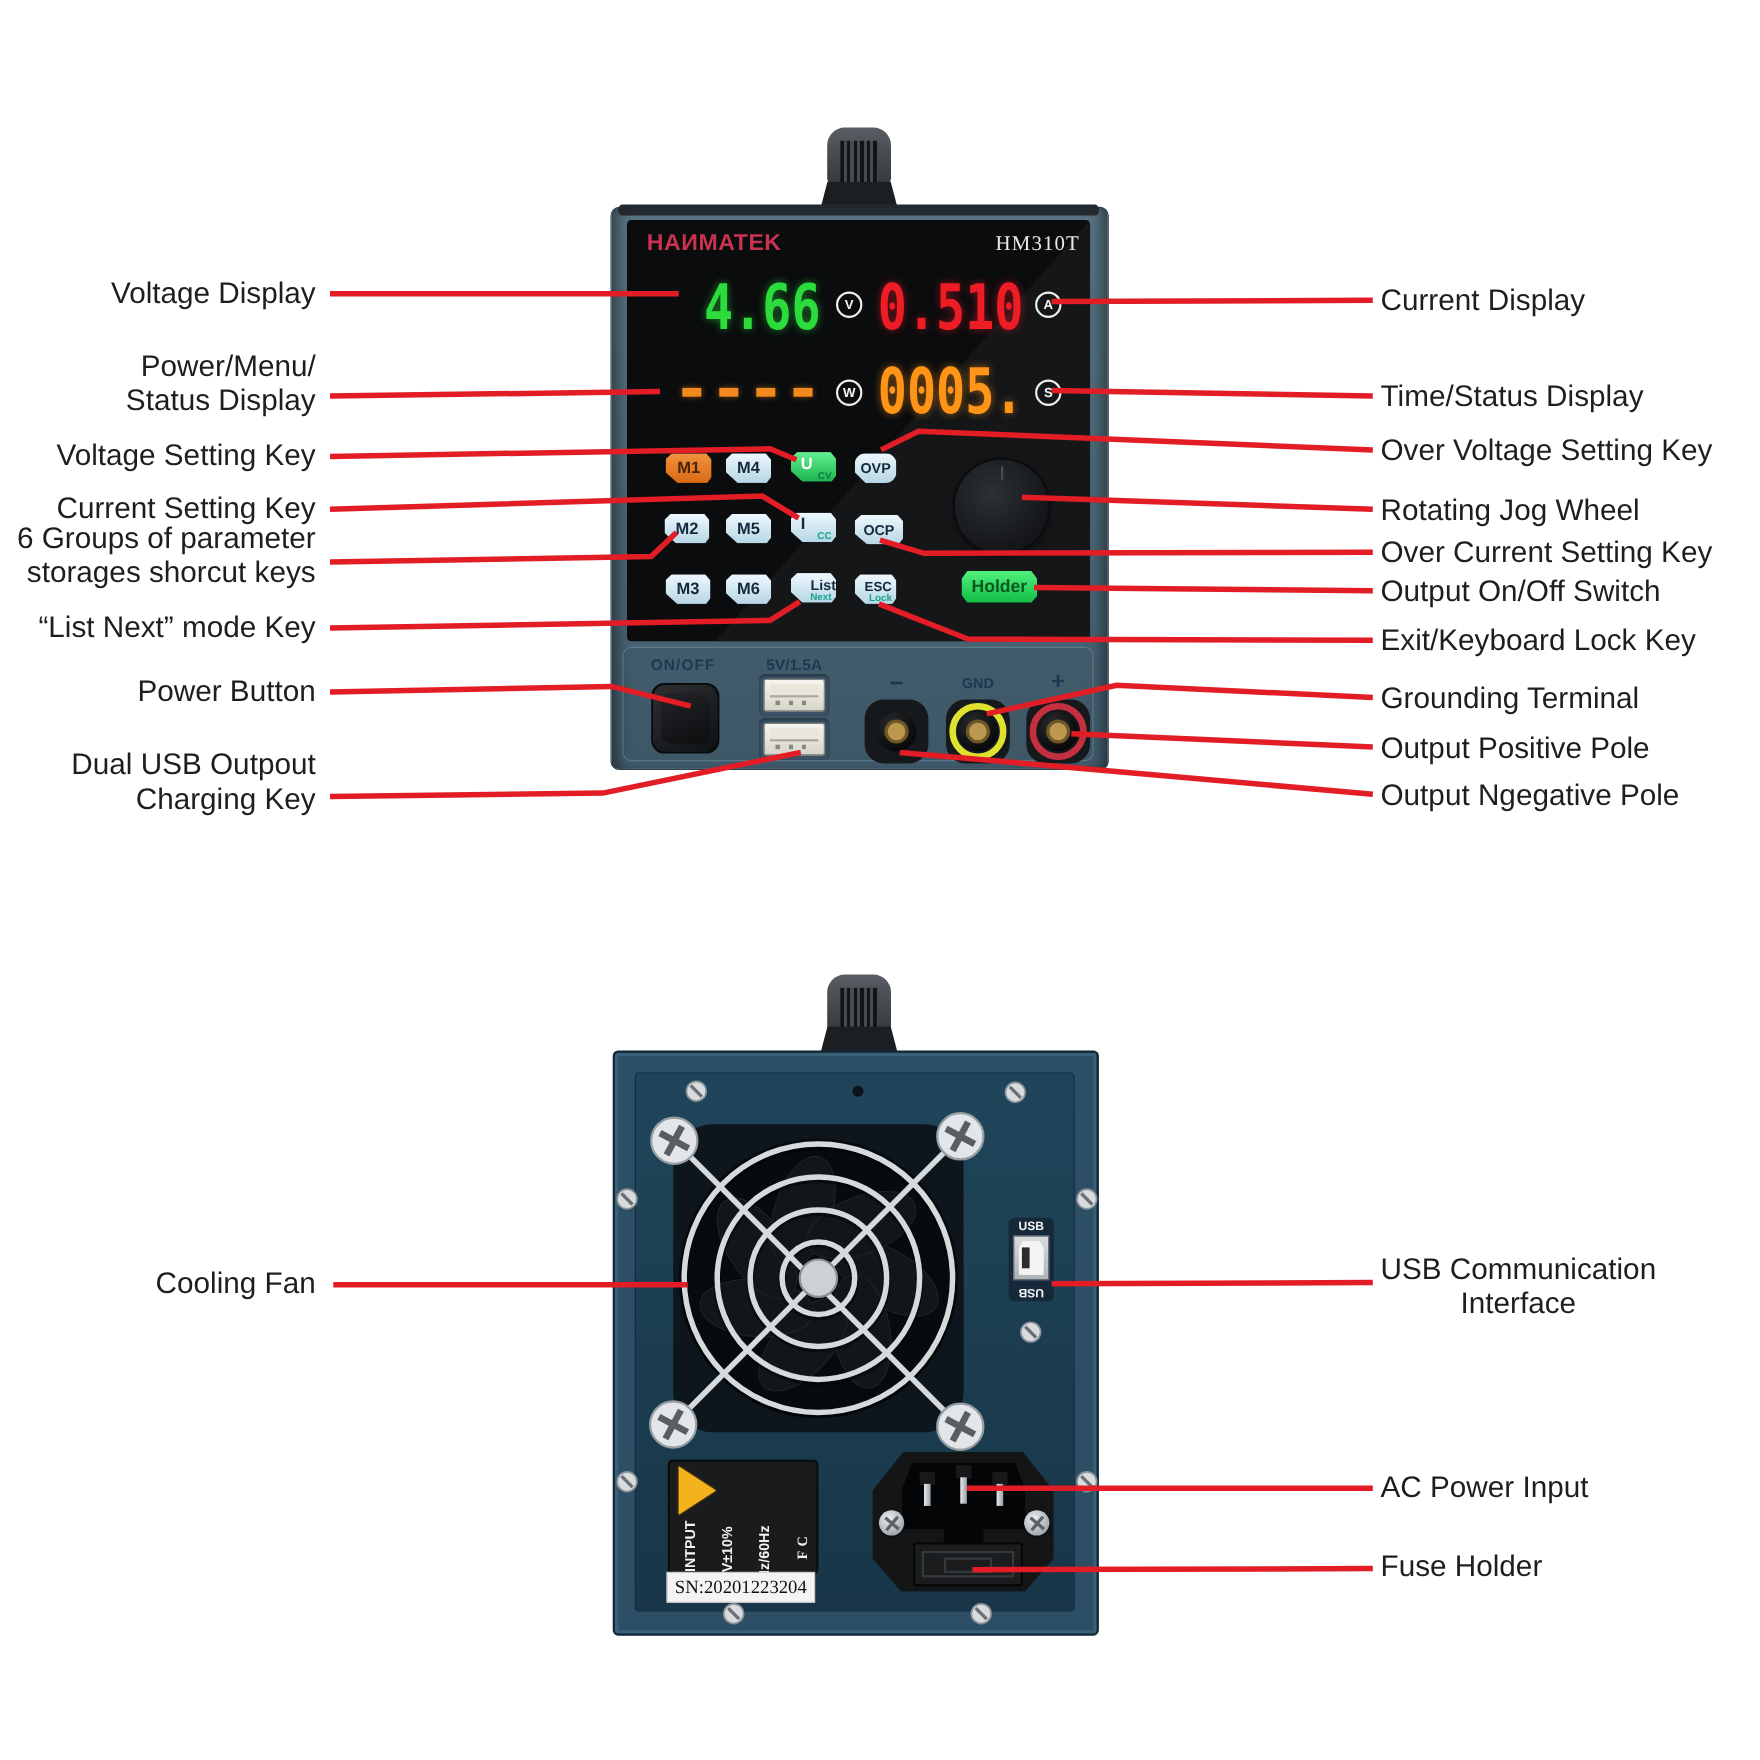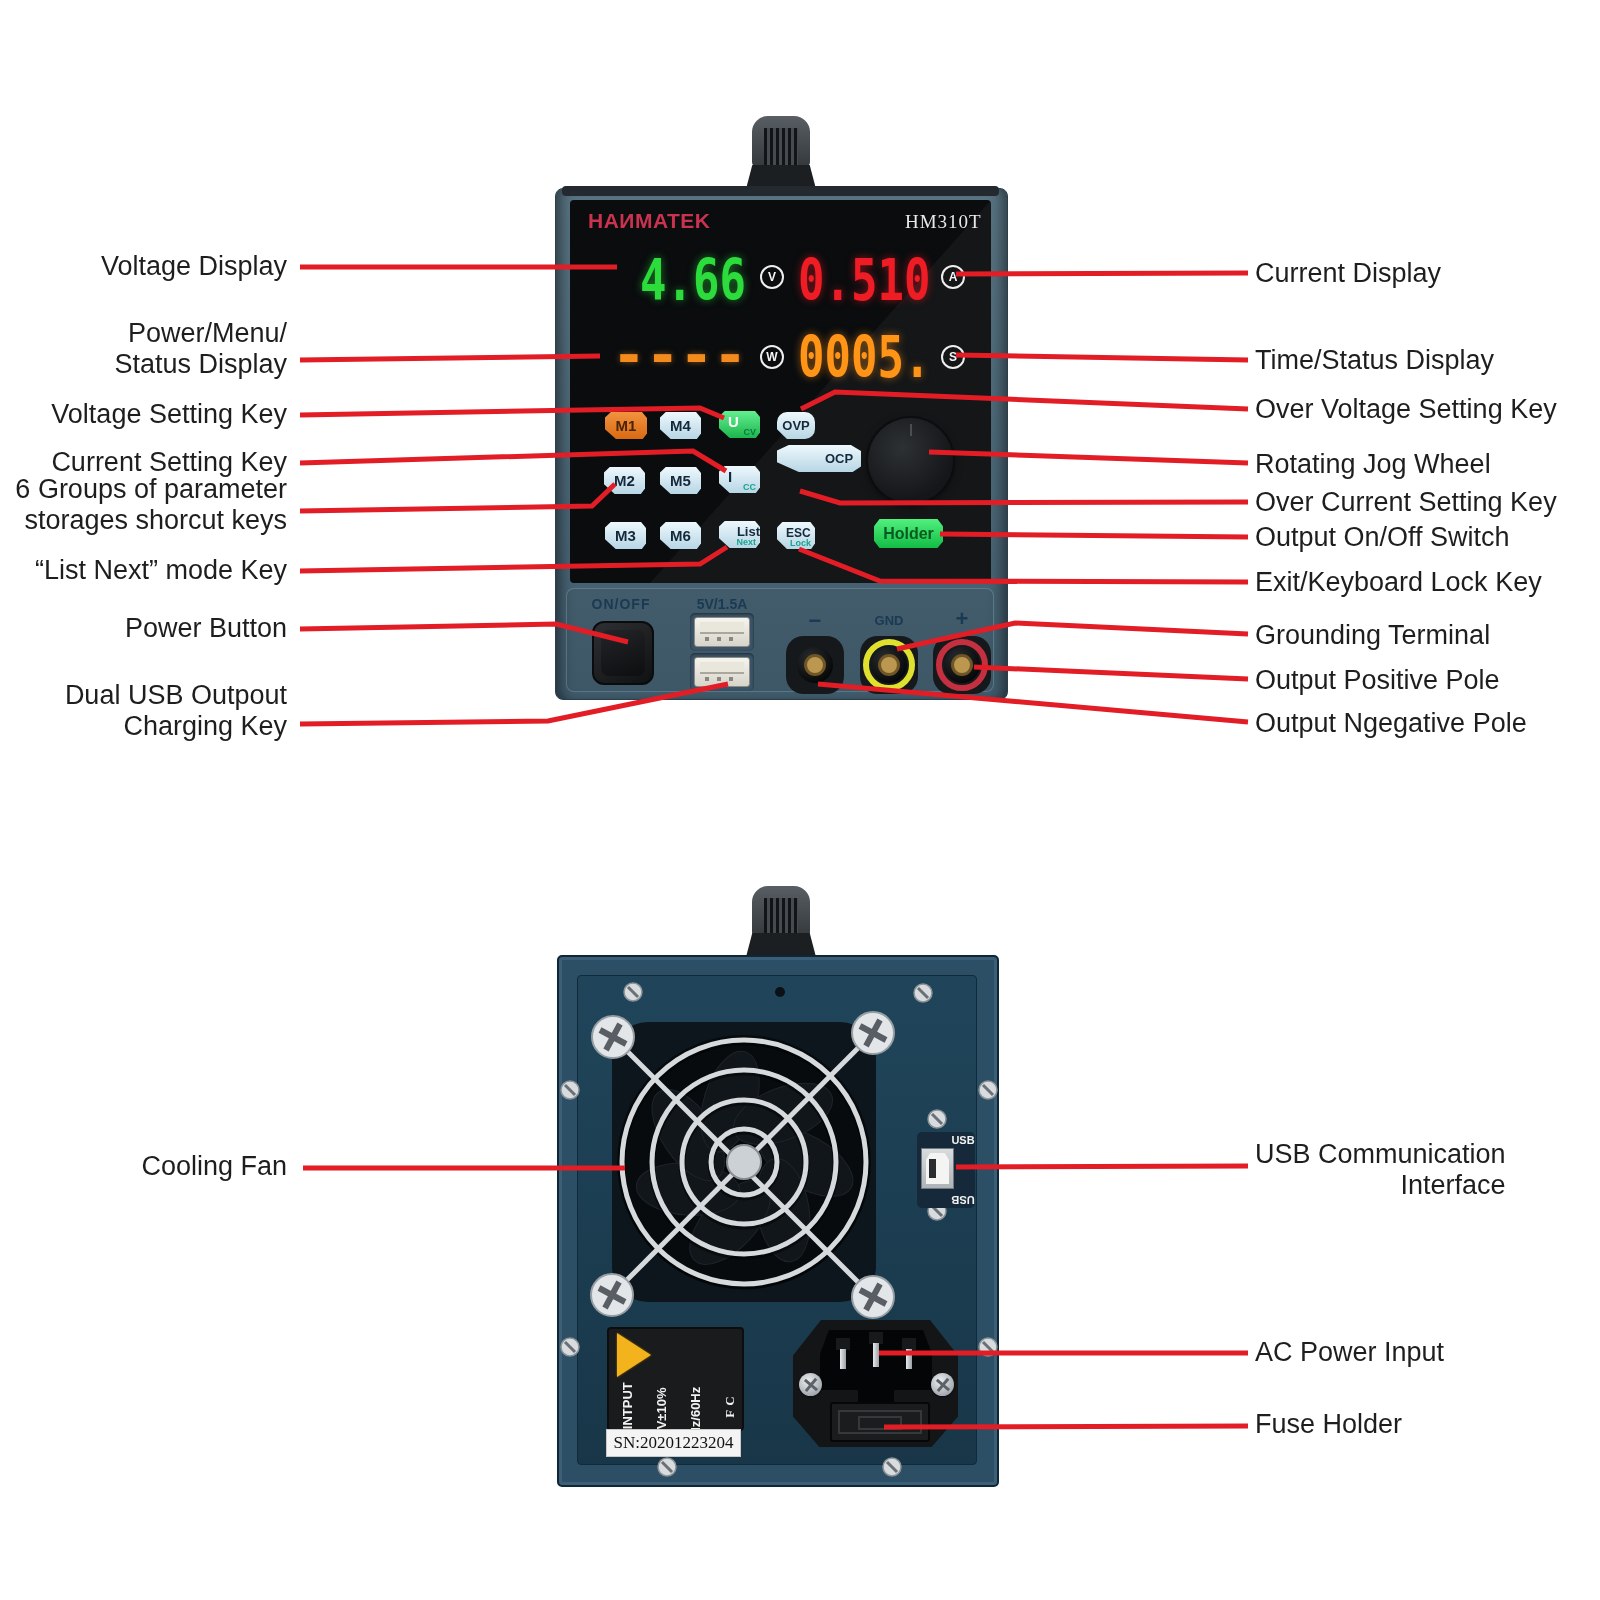--- a/index.html
+++ b/index.html
@@ -2,21 +2,21 @@
 <html><head>
 <meta charset="utf-8">
 <style>
   html,body{margin:0;padding:0;background:#ffffff;}
   .stage{position:relative;width:1600px;height:1600px;background:#ffffff;overflow:hidden;
          font-family:"Liberation Sans",sans-serif;}
   .abs{position:absolute;}
   
   .lbl{position:absolute;font-size:27px;line-height:31px;color:#1e1e1e;white-space:pre-line;}
   .lbl.left{right:1313px;text-align:right;}
-  .lbl.right{left:1255px;text-align:right;}
+  .lbl.right{left:1255px;text-align:center;}
   
   .grip{position:absolute;width:58px;height:52px;border-radius:16px 16px 6px 6px;
         background:linear-gradient(180deg,#585e63,#33383c);} 
   .grip .ribs{position:absolute;left:12px;top:12px;width:34px;height:38px;
         background:repeating-linear-gradient(90deg,#121416 0 3px,#454b50 3px 6px);}
   .hbase{position:absolute;width:70px;height:24px;background:#1b1f22;
         clip-path:polygon(9% 0,91% 0,100% 100%,0 100%);}
   
   .fbody{position:absolute;background:linear-gradient(180deg,#587381,#415c6d);
          border:1px solid #2b3e4a;border-radius:8px;
@@ -148,21 +148,21 @@
   <div class="unit" style="left:941px;top:345px;">S</div>
 
   <div class="key orange" style="left:605px;top:412px;width:42px;">M1</div>
   <div class="key" style="left:660px;top:412px;width:41px;">M4</div>
   <div class="key green dual" style="left:719px;top:411px;width:41px;"><span>U</span><span class="sub">CV</span></div>
   <div class="key" style="left:777px;top:412px;width:38px;font-size:13px;border-radius:10px;">OVP</div>
 
   <div class="key" style="left:604px;top:467px;width:41px;">M2</div>
   <div class="key" style="left:660px;top:467px;width:41px;">M5</div>
   <div class="key dual" style="left:719px;top:466px;width:41px;"><span>I</span><span class="sub">CC</span></div>
-  <div class="key" style="left:777px;top:445px;width:44px;font-size:13px;padding-left:40px;">OCP</div>
+  <div class="key" style="left:777px;top:468px;width:44px;font-size:13px;">OCP</div>
 
   <div class="key" style="left:605px;top:522px;width:41px;">M3</div>
   <div class="key" style="left:660px;top:522px;width:41px;">M6</div>
   <div class="key dual" style="left:719px;top:521px;width:41px;font-size:13px;text-align:right;"><span>List</span><span class="sub">Next</span></div>
   <div class="key dual" style="left:777px;top:522px;width:38px;font-size:12px;"><span>ESC</span><span class="sub">Lock</span></div>
 
   <div class="jog" style="left:868px;top:418px;width:85px;height:85px;"></div>
   <div class="outbtn" style="left:874px;top:519px;width:69px;height:29px;line-height:29px;">Holder</div>
 
   <div class="groove" style="left:566px;top:588px;width:426px;height:102px;"></div>
@@ -281,21 +281,21 @@
       <line x1="377" y1="164" x2="387" y2="174"></line>
         <line x1="377" y1="256" x2="387" y2="266"></line>
       <line x1="10" y1="392" x2="20" y2="402"></line>
         <line x1="428" y1="392" x2="438" y2="402"></line>
       <line x1="107" y1="512" x2="117" y2="522"></line>
         <line x1="332" y1="512" x2="342" y2="522"></line>
     </g>
     <circle cx="225" cy="42" r="5" fill="#0a1217"></circle>
   </svg>
 
-  <div class="busb" style="left:917px;top:1132px;padding-left:17px;">
+  <div class="busb" style="left:917px;top:1107px;">
     <div class="txt" style="top:2px;">USB</div>
     <div class="port">
       <div class="inner"></div>
       <div class="notch"></div>
     </div>
     <div class="txt" style="bottom:2px;transform:rotate(180deg);">USB</div>
   </div>
 
   <div class="sticker" style="left:607px;top:1327px;width:133px;height:100px;"></div>
   <div class="tri" style="left:617px;top:1333px;"></div>

